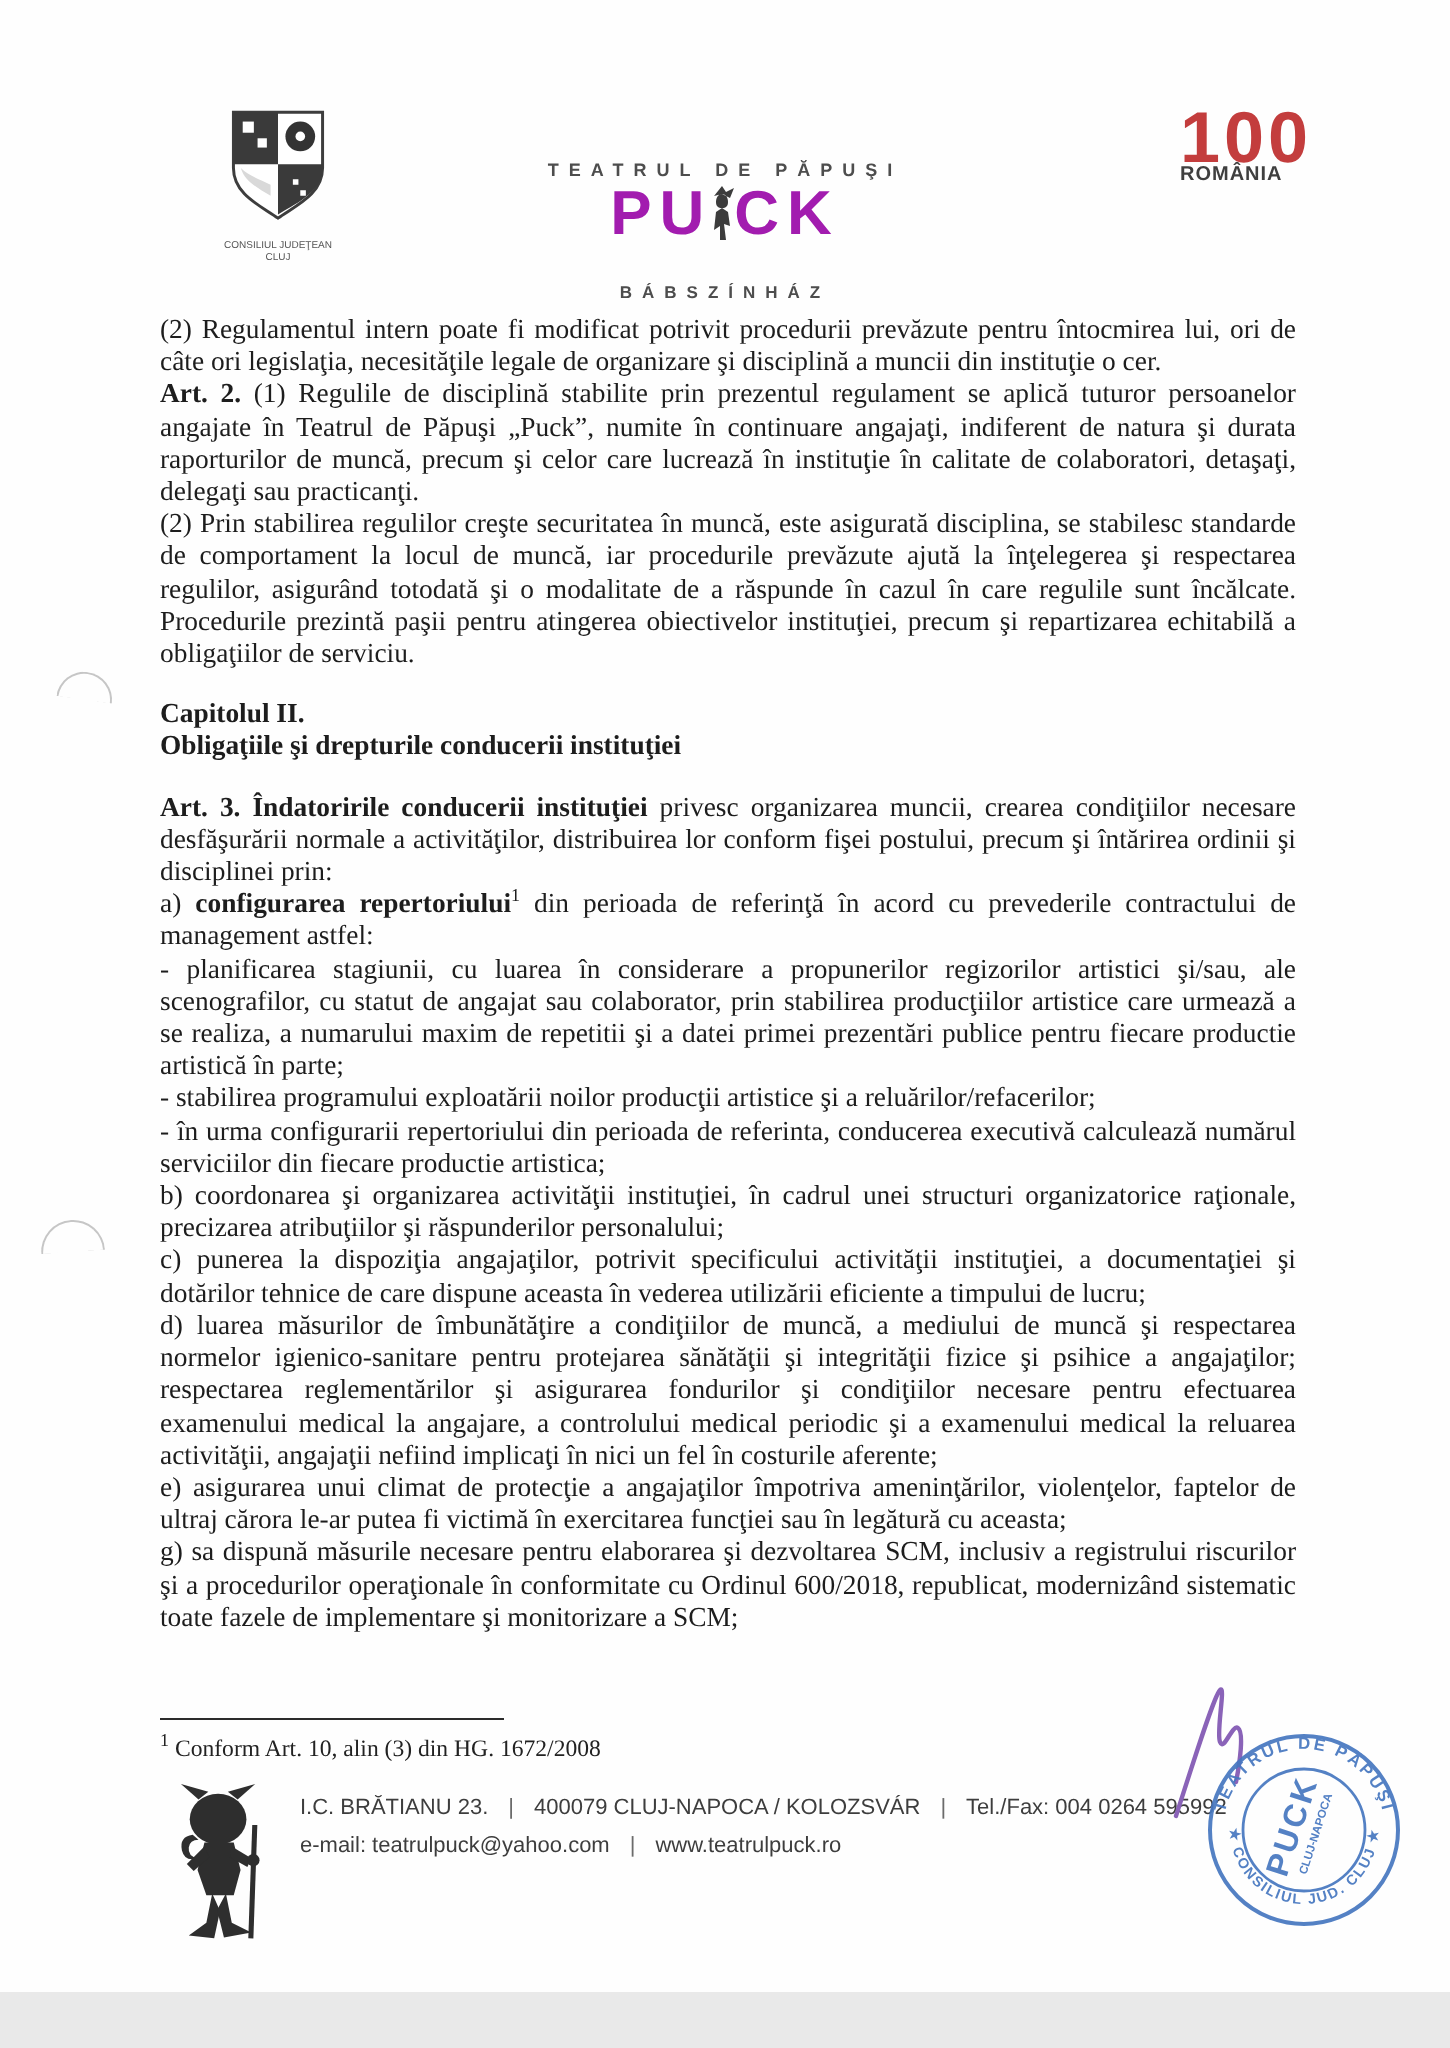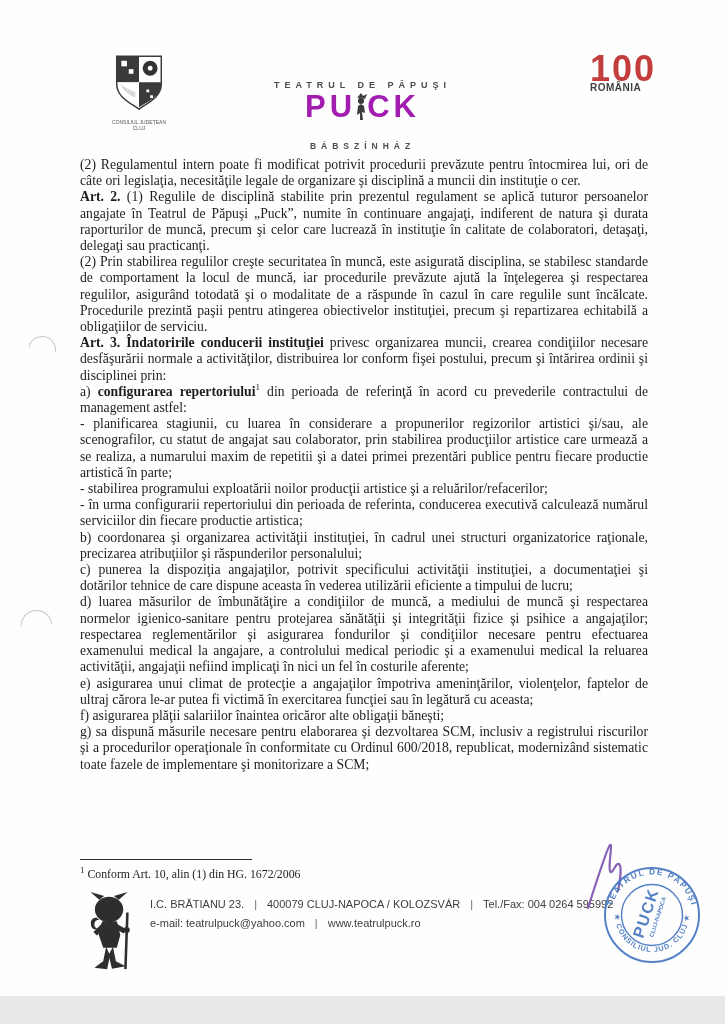--- a/index.html
+++ b/index.html
@@ -90,38 +90,41 @@
     <div class="centenary-country">ROMÂNIA</div>
   </div>
 
   <div class="doc-body">
     <p><span>(2) Regulamentul intern poate fi modificat potrivit procedurii prevăzute pentru întocmirea lui, ori de câte ori legislaţia, necesităţile legale de organizare şi disciplină a muncii din instituţie o cer.</span></p>
 
     <p><strong>Art. 2.</strong><span> (1) Regulile de disciplină stabilite prin prezentul regulament se aplică tuturor persoanelor angajate în Teatrul de Păpuşi „Puck”, numite în continuare angajaţi, indiferent de natura şi durata raporturilor de muncă, precum şi celor care lucrează în instituţie în calitate de colaboratori, detaşaţi, delegaţi sau practicanţi.</span></p>
 
     <p><span>(2) Prin stabilirea regulilor creşte securitatea în muncă, este asigurată disciplina, se stabilesc standarde de comportament la locul de muncă, iar procedurile prevăzute ajută la înţelegerea şi respectarea regulilor, asigurând totodată şi o modalitate de a răspunde în cazul în care regulile sunt încălcate. Procedurile prezintă paşii pentru atingerea obiectivelor instituţiei, precum şi repartizarea echitabilă a obligaţiilor de serviciu.</span></p>
 
+    <div class="chapter">
+      <div>Capitolul II.</div>
+      <div>Obligaţiile şi drepturile conducerii instituţiei</div>
+    </div>
 
     <p><strong>Art. 3. Îndatoririle conducerii instituţiei</strong><span> privesc organizarea muncii, crearea condiţiilor necesare desfăşurării normale a activităţilor, distribuirea lor conform fişei postului, precum şi întărirea ordinii şi disciplinei prin:</span></p>
 
     <p><span>a) </span><strong>configurarea repertoriului</strong><sup>1</sup><span> din perioada de referinţă în acord cu prevederile contractului de management astfel:</span></p>
 
     <p><span>- planificarea stagiunii, cu luarea în considerare a propunerilor regizorilor artistici şi/sau, ale scenografilor, cu statut de angajat sau colaborator, prin stabilirea producţiilor artistice care urmează a se realiza, a numarului maxim de repetitii şi a datei primei prezentări publice pentru fiecare productie artistică în parte;</span></p>
     <p><span>- stabilirea programului exploatării noilor producţii artistice şi a reluărilor/refacerilor;</span></p>
     <p><span>- în urma configurarii repertoriului din perioada de referinta, conducerea executivă calculează numărul serviciilor din fiecare productie artistica;</span></p>
     <p><span>b) coordonarea şi organizarea activităţii instituţiei, în cadrul unei structuri organizatorice raţionale, precizarea atribuţiilor şi răspunderilor personalului;</span></p>
     <p><span>c) punerea la dispoziţia angajaţilor, potrivit specificului activităţii instituţiei, a documentaţiei şi dotărilor tehnice de care dispune aceasta în vederea utilizării eficiente a timpului de lucru;</span></p>
     <p><span>d) luarea măsurilor de îmbunătăţire a condiţiilor de muncă, a mediului de muncă şi respectarea normelor igienico-sanitare pentru protejarea sănătăţii şi integrităţii fizice şi psihice a angajaţilor; respectarea reglementărilor şi asigurarea fondurilor şi condiţiilor necesare pentru efectuarea examenului medical la angajare, a controlului medical periodic şi a examenului medical la reluarea activităţii, angajaţii nefiind implicaţi în nici un fel în costurile aferente;</span></p>
     <p><span>e) asigurarea unui climat de protecţie a angajaţilor împotriva ameninţărilor, violenţelor, faptelor de ultraj cărora le-ar putea fi victimă în exercitarea funcţiei sau în legătură cu aceasta;</span></p>
-    <p><span>f) asigurarea plăţii salariilor înaintea oricăror alte obligaţii băneşti;</span></p>
     <p><span>g) sa dispună măsurile necesare pentru elaborarea şi dezvoltarea SCM, inclusiv a registrului riscurilor şi a procedurilor operaţionale în conformitate cu Ordinul 600/2018, republicat, modernizând sistematic toate fazele de implementare şi monitorizare a SCM;</span></p>
   </div>
 
   <div class="footnote-rule"></div>
-  <div class="footnote"><sup>1</sup><span> Conform Art. 10, alin (1) din HG. 1672/2006</span></div>
+  <div class="footnote"><sup>1</sup><span> Conform Art. 10, alin (3) din HG. 1672/2008</span></div>
 
   <svg class="footer-logo" viewBox="0 0 64 88">
     <g fill="#2e2e2e">
       <rect x="46.5" y="22" width="2.6" height="58" transform="rotate(2 48 50)"></rect>
       <ellipse cx="30" cy="19" rx="14.5" ry="13"></ellipse>
       <polygon points="20,9 11,1 25,5"></polygon>
       <polygon points="40,9 49,1 35,5"></polygon>
       <path d="M17,27 q-7,1 -5.5,8 q1.5,6 8,4 q-5,-1 -4.5,-5.5 q0.5,-4 5,-4 z"></path>
       <path d="M23,31 h15 l3.5,14 -3.5,13 h-14 l-4.5,-13 z"></path>
       <path d="M23,33 l-9,9 3.5,3.5 8,-7 z"></path>

